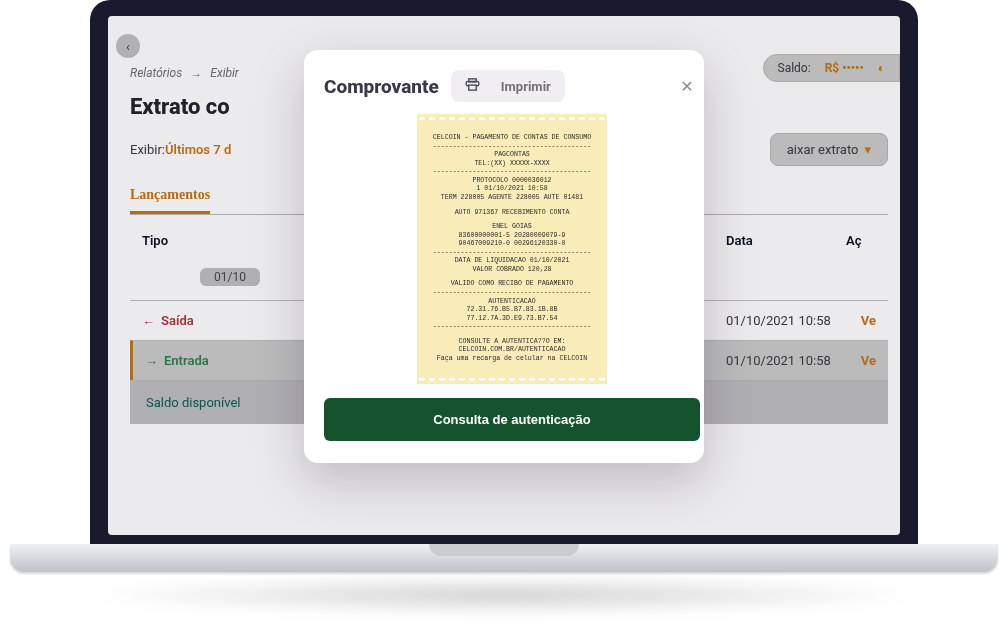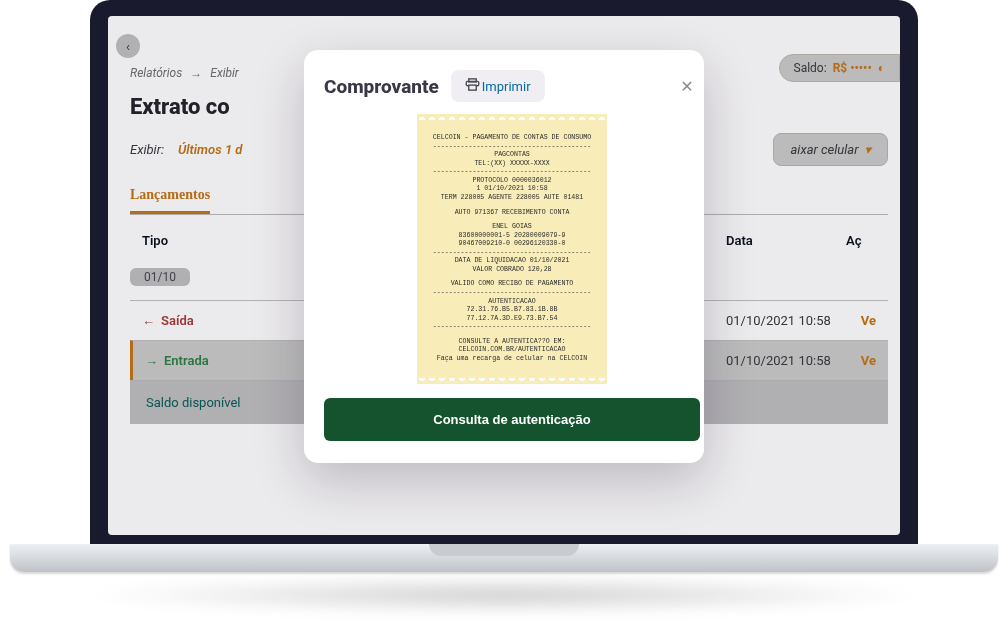--- a/index.html
+++ b/index.html
@@ -97,21 +97,21 @@
       top: 38px;
       right: 0;
       background: #fff;
       border: 1px solid #eee8dc;
       border-radius: 999px 0 0 999px;
       padding: 6px 14px;
       font-size: 12px;
       color: #4a4a55;
       display: flex;
       align-items: center;
-      gap: 6px;
+      gap: 14px;
     }
     .saldo-badge .amount { color: #f7941e; font-weight: 700; }
 
     .content {
       padding: 40px 12px 0 22px;
     }
     .breadcrumb {
       font-size: 12px;
       color: #8d8d95;
       display: flex;
@@ -122,24 +122,23 @@
     }
     .page-title {
       font-size: 22px;
       font-weight: 800;
       color: #2e2e38;
       margin-bottom: 14px;
     }
     .filter-row {
       display: flex;
       align-items: center;
-      gap: 14px;
+      gap: 0;
       font-size: 13px;
       margin-bottom: 18px;
-      font-style: italic;
     }
     .filter-row .label { color: #4a4a55; }
     .filter-row .val { color: #f7941e; font-weight: 600; }
     .download-btn {
       margin-left: auto;
       background: #fff;
       border: 1px solid #e6e1ee;
       border-radius: 8px;
       padding: 8px 16px;
       font-size: 13px;
@@ -167,20 +166,21 @@
       color: #0f172a;
       font-weight: 600;
     }
     .date-chip {
       background: #f0eef3;
       border-radius: 6px;
       padding: 2px 14px;
       font-size: 12px;
       color: #5a5a65;
       display: inline-block;
+      margin-left: 70px;
       margin-bottom: 14px;
     }
     .row {
       display: flex;
       align-items: center;
       padding: 12px 12px;
       font-size: 13px;
       color: #4a4a55;
       border-top: 1px solid #f3f1f5;
     }
@@ -220,25 +220,25 @@
     .modal-title {
       font-size: 19px;
       font-weight: 800;
       color: #3a3846;
     }
     .print-btn {
       background: #f0eef3;
       border-radius: 8px;
       padding: 7px 14px;
       font-size: 13px;
-      font-weight: 400;
-      color: #0369a1;
-      display: flex;
-      align-items: center;
-      gap: 2px;
+      font-weight: 700;
+      color: #737373;
+      display: flex;
+      align-items: center;
+      gap: 21px;
       cursor: pointer;
     }
     .close-btn {
       margin-left: auto;
       color: #8a8a92;
       cursor: pointer;
       font-size: 16px;
       width: 26px;
       height: 26px;
       display: flex;
@@ -314,23 +314,23 @@
       <div class="content">
         <div class="breadcrumb">
           <span>Relatórios</span>
           <span>→</span>
           <span>Exibir</span>
         </div>
         <div class="page-title">Extrato co</div>
 
         <div class="filter-row">
           <span class="label">Exibir:</span>
-          <span class="val">Últimos 1 d</span>
+          <span class="val">Últimos 7 d</span>
           <div class="download-btn">
-            <span>aixar celular</span>
+            <span>aixar extrato</span>
             <span style="color:#f7941e;">▾</span>
           </div>
         </div>
 
         <div class="tab">Lançamentos</div>
         <div class="hr"></div>
 
         <div class="table-head">
           <span>Tipo</span>
           <span style="margin-left:auto; width:120px;">Data</span>

